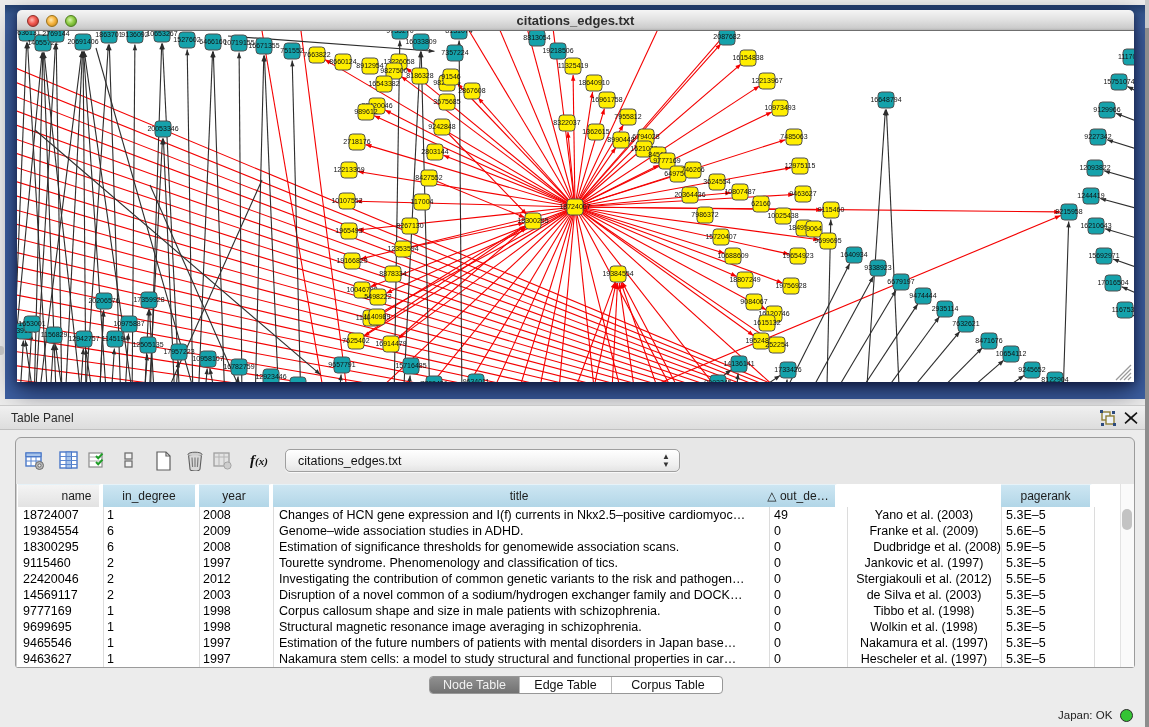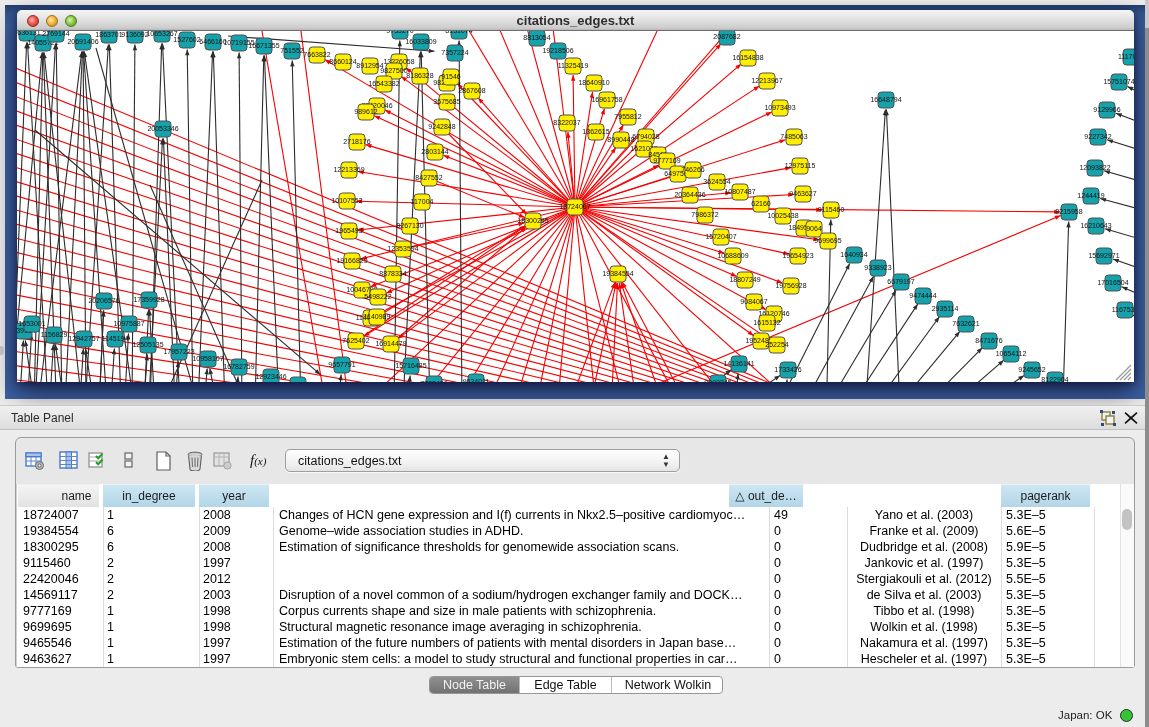--- a/index.html
+++ b/index.html
@@ -719,31 +719,32 @@
 <svg class="icon" style="left:185px" width="20" height="20" viewBox="0 0 20 20">
   <ellipse cx="10" cy="3.4" rx="7" ry="2.2" fill="#cfcfcf" stroke="#5e5e5e"></ellipse>
   <path d="M3.6 4.6 L5 18 a5 2 0 0 0 10 0 L16.4 4.6" fill="#d9d9d9" stroke="#5e5e5e" stroke-width="1.1"></path>
   <path d="M7 6.5 L7.6 16 M10 6.5 V16 M13 6.5 L12.4 16" stroke="#7c7c7c" stroke-width="1.2" fill="none"></path>
 </svg>
 <svg class="icon" style="left:213px" width="20" height="20" viewBox="0 0 20 20">
   <rect x="1" y="2" width="15" height="13" fill="#e3e3e3" stroke="#9f9f9f" stroke-width="1.3"></rect>
   <path d="M1 6 h15 M6 2 v13 M11 2 v13" stroke="#b5b5b5" stroke-width="1"></path>
   <circle cx="14.5" cy="14.5" r="3.6" fill="#cdcdcd" stroke="#a5a5a5"></circle>
 </svg>
-<div style="position:absolute;left:250px;top:452px;font-size:15px;font-style:italic;font-weight:400;color:#111;font-family:'Liberation Serif',serif;">f<span style="font-size:11px">(x)</span></div>
+<div style="position:absolute;left:250px;top:452px;font-size:15px;font-style:italic;font-weight:700;color:#111;font-family:'Liberation Serif',serif;">f<span style="font-size:11px">(x)</span></div>
 <div id="dropdown">
     <div class="t">citations_edges.txt</div>
     <div class="ar">▲<br>▼</div>
   </div>
 <div id="gutter"></div>
 <div id="thead">
     <div class="hcell first" style="left:1px;width:83px">name</div>
     <div class="hcell" style="left:86px;width:94px">in_degree</div>
     <div class="hcell" style="left:182px;width:72px">year</div>
-    <div class="hcell" style="left:712px;width:76px">△ out_de…</div>
+    <div class="hcell" style="left:256px;width:494px">title</div>
+    <div class="hcell" style="left:744px;width:76px">△ out_de…</div>
     <div class="hcell" style="left:984px;width:91px">pagerank</div>
   </div>
 <div id="tbody">
     <div class="row" style="top:0px">
       <div class="cell" style="left:6px;width:78px">18724007</div>
       <div class="cell" style="left:90px;width:90px">1</div>
       <div class="cell" style="left:186px;width:68px">2008</div>
       <div class="cell" style="left:262px;width:488px">Changes of HCN gene expression and I(f) currents in Nkx2.5–positive cardiomyoc…</div>
       <div class="cell" style="left:757px;width:71px">49</div>
       <div class="cell" style="left:830px;width:154px;text-align:center">Yano et al. (2003)</div>
@@ -757,53 +758,55 @@
       <div class="cell" style="left:757px;width:71px">0</div>
       <div class="cell" style="left:830px;width:154px;text-align:center">Franke et al. (2009)</div>
       <div class="cell" style="left:989px;width:86px">5.6E–5</div>
     </div>
     <div class="row" style="top:32px">
       <div class="cell" style="left:6px;width:78px">18300295</div>
       <div class="cell" style="left:90px;width:90px">6</div>
       <div class="cell" style="left:186px;width:68px">2008</div>
       <div class="cell" style="left:262px;width:488px">Estimation of significance thresholds for genomewide association scans.</div>
       <div class="cell" style="left:757px;width:71px">0</div>
-      <div class="cell" style="left:830px;width:154px;text-align:center">Dudbridge et al. (2008)</div>
+      <div class="cell" style="left:830px;width:154px;text-align:right">Dudbridge et al. (2008)</div>
       <div class="cell" style="left:989px;width:86px">5.9E–5</div>
     </div>
     <div class="row" style="top:48px">
       <div class="cell" style="left:6px;width:78px">9115460</div>
       <div class="cell" style="left:90px;width:90px">2</div>
       <div class="cell" style="left:186px;width:68px">1997</div>
+      <div class="cell" style="left:262px;width:488px">Tourette syndrome. Phenomenology and classification of tics.</div>
       <div class="cell" style="left:757px;width:71px">0</div>
       <div class="cell" style="left:830px;width:154px;text-align:center">Jankovic et al. (1997)</div>
       <div class="cell" style="left:989px;width:86px">5.3E–5</div>
     </div>
     <div class="row" style="top:64px">
       <div class="cell" style="left:6px;width:78px">22420046</div>
       <div class="cell" style="left:90px;width:90px">2</div>
       <div class="cell" style="left:186px;width:68px">2012</div>
+      <div class="cell" style="left:262px;width:488px">Investigating the contribution of common genetic variants to the risk and pathogen…</div>
       <div class="cell" style="left:757px;width:71px">0</div>
       <div class="cell" style="left:830px;width:154px;text-align:center">Stergiakouli et al. (2012)</div>
       <div class="cell" style="left:989px;width:86px">5.5E–5</div>
     </div>
     <div class="row" style="top:80px">
       <div class="cell" style="left:6px;width:78px">14569117</div>
       <div class="cell" style="left:90px;width:90px">2</div>
       <div class="cell" style="left:186px;width:68px">2003</div>
       <div class="cell" style="left:262px;width:488px">Disruption of a novel common of a sodium/hydrogen exchanger family and DOCK…</div>
       <div class="cell" style="left:757px;width:71px">0</div>
       <div class="cell" style="left:830px;width:154px;text-align:center">de Silva et al. (2003)</div>
       <div class="cell" style="left:989px;width:86px">5.3E–5</div>
     </div>
     <div class="row" style="top:96px">
       <div class="cell" style="left:6px;width:78px">9777169</div>
       <div class="cell" style="left:90px;width:90px">1</div>
       <div class="cell" style="left:186px;width:68px">1998</div>
-      <div class="cell" style="left:262px;width:488px">Corpus currents shape and size in male patients with schizophrenia.</div>
+      <div class="cell" style="left:262px;width:488px">Corpus callosum shape and size in male patients with schizophrenia.</div>
       <div class="cell" style="left:757px;width:71px">0</div>
       <div class="cell" style="left:830px;width:154px;text-align:center">Tibbo et al. (1998)</div>
       <div class="cell" style="left:989px;width:86px">5.3E–5</div>
     </div>
     <div class="row" style="top:112px">
       <div class="cell" style="left:6px;width:78px">9699695</div>
       <div class="cell" style="left:90px;width:90px">1</div>
       <div class="cell" style="left:186px;width:68px">1998</div>
       <div class="cell" style="left:262px;width:488px">Structural magnetic resonance image averaging in schizophrenia.</div>
       <div class="cell" style="left:757px;width:71px">0</div>
@@ -816,33 +819,33 @@
       <div class="cell" style="left:186px;width:68px">1997</div>
       <div class="cell" style="left:262px;width:488px">Estimation of the future numbers of patients with mental disorders in Japan base…</div>
       <div class="cell" style="left:757px;width:71px">0</div>
       <div class="cell" style="left:830px;width:154px;text-align:center">Nakamura et al. (1997)</div>
       <div class="cell" style="left:989px;width:86px">5.3E–5</div>
     </div>
     <div class="row" style="top:144px">
       <div class="cell" style="left:6px;width:78px">9463627</div>
       <div class="cell" style="left:90px;width:90px">1</div>
       <div class="cell" style="left:186px;width:68px">1997</div>
-      <div class="cell" style="left:262px;width:488px">Embryonic stem cells: a model to study structural and functional properties in car…</div>
+      <div class="cell" style="left:262px;width:488px">Nakamura stem cells: a model to study structural and functional properties in car…</div>
       <div class="cell" style="left:757px;width:71px">0</div>
       <div class="cell" style="left:830px;width:154px;text-align:center">Hescheler et al. (1997)</div>
       <div class="cell" style="left:989px;width:86px">5.3E–5</div>
     </div>
   </div>
 <div class="vsep" style="left:103px"></div>
 <div class="vsep" style="left:199px"></div>
 <div class="vsep" style="left:273px"></div>
 <div class="vsep" style="left:769px"></div>
 <div class="vsep" style="left:847px"></div>
 <div class="vsep" style="left:1001px"></div>
 <div class="vsep" style="left:1094px"></div>
 <div id="scroll"></div>
 <div id="thumb"></div>
 <div id="seg">
   <div class="on" style="left:0;width:89px">Node Table</div>
   <div style="left:89px;width:92px;border-left:1px solid #bbb">Edge Table</div>
-  <div style="left:181px;width:113px;border-left:1px solid #bbb">Network Wolkin</div>
+  <div style="left:181px;width:113px;border-left:1px solid #bbb">Corpus Table</div>
 </div>
 <div id="mem">Japan: OK</div>
 <div id="memdot"></div>
 </body></html>

